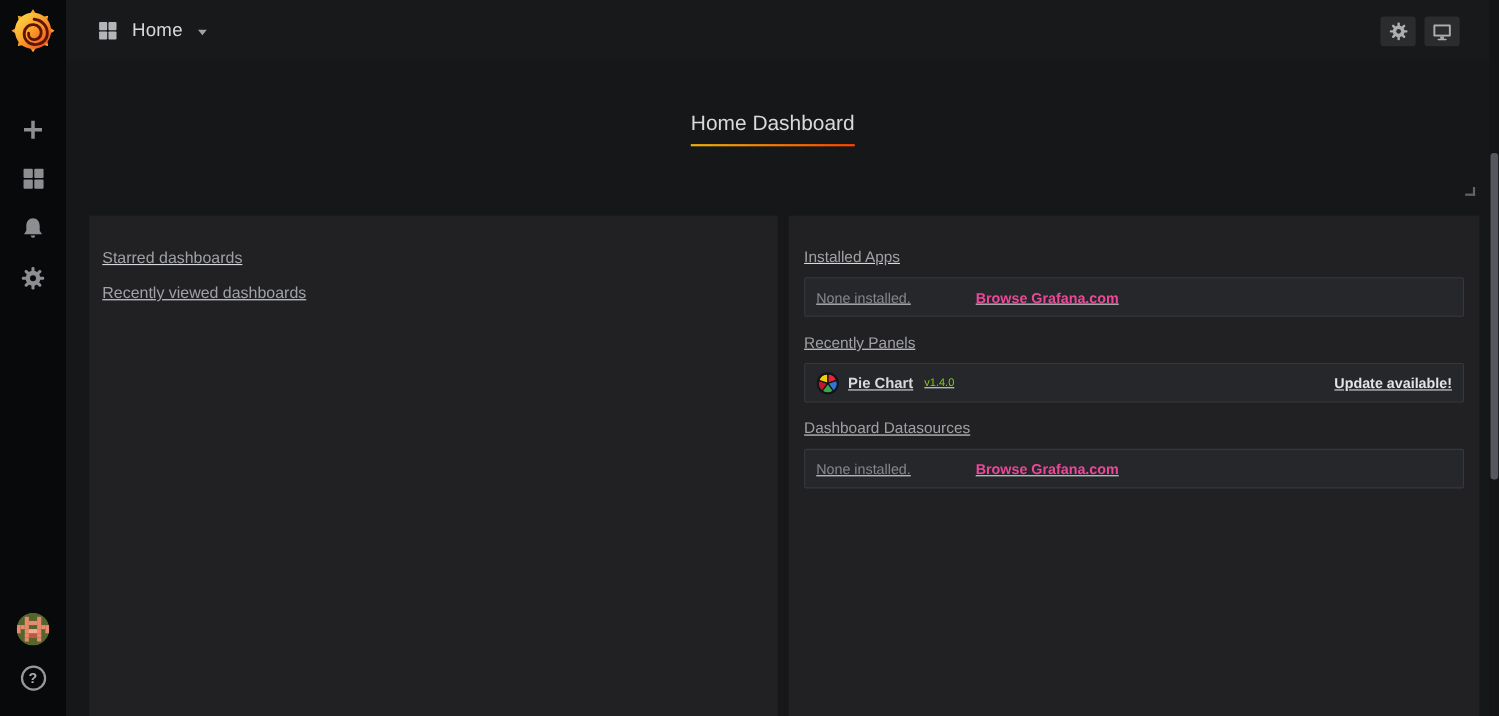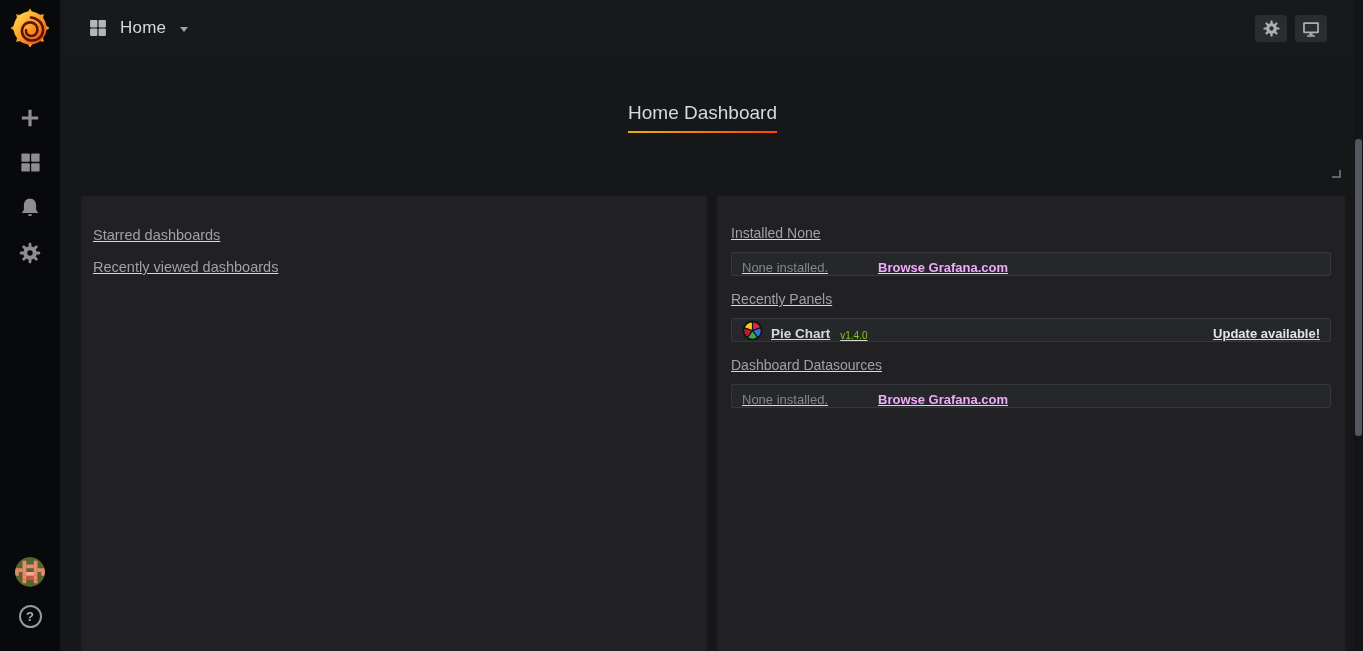--- a/index.html
+++ b/index.html
@@ -83,26 +83,26 @@
     font-size:14.5px; color:#9fa1a6; line-height:19px; margin-bottom:13px;
   }
 
   .section-heading {
     font-size:14px; font-weight:400; color:#9fa1a6; line-height:18px;
     margin:0 0 10px 0;
   }
   .section-heading.not-first { margin-top:14px; }
 
   .plugin-row {
-    height:24px; background:#26272b; border:1px solid #37383d; border-radius:2px;
-    display:flex; align-items:flex-end; padding:0 10px; font-size:13px;
+    height:36px; background:#26272b; border:1px solid #37383d; border-radius:2px;
+    display:flex; align-items:center; padding:0 10px; font-size:13px;
   }
   .plugin-row.clickable { cursor:pointer; }
   .muted { color:#85878c; }
-  .browse-link { color:#f0abfc; font-weight:700; margin-left:2px; text-decoration:none; cursor:pointer;padding-left:48px; }
+  .browse-link { color:#ec4899; font-weight:700; margin-left:11px; text-decoration:none; cursor:pointer;padding-left:48px; }
   .pie-wrap { width:21px; height:21px; margin-right:8px; display:flex; }
   .plugin-name { color:#d8d9da; font-weight:700; font-size:13.5px; }
   .plugin-version { color:#84cc16; font-size:10px; margin-left:10px; }
   .spacer { flex:1; }
   .update-link { color:#e3e4e6; font-weight:700; text-decoration:none; cursor:pointer; }
 
   
   .scrollbar {
     position:absolute; right:0; top:0; width:9px; height:651px; background:#131416;
   }
@@ -261,21 +261,21 @@
   </div>
   <div class="corner-handle"></div>
 
   <section class="panel panel-left">
     <div class="list-header">Starred dashboards</div>
     <div class="list-header">Recently viewed dashboards</div>
   </section>
 
   <section class="panel panel-right">
 
-    <h6 class="section-heading">Installed None</h6>
+    <h6 class="section-heading">Installed Apps</h6>
     <div class="plugin-row">
       <span class="muted">None installed.</span>
       <a class="browse-link">Browse Grafana.com</a>
     </div>
 
     <h6 class="section-heading not-first">Recently Panels</h6>
     <div class="plugin-row clickable">
       <span class="pie-wrap">
         <svg width="21" height="21" viewBox="0 0 22 22">
           <circle cx="11" cy="11" r="10.5" fill="#131417"></circle>

